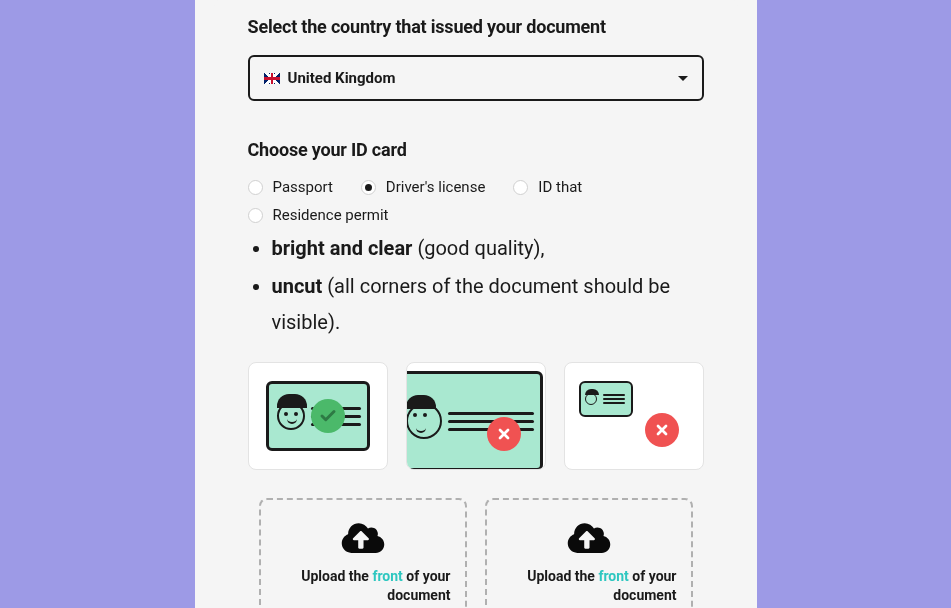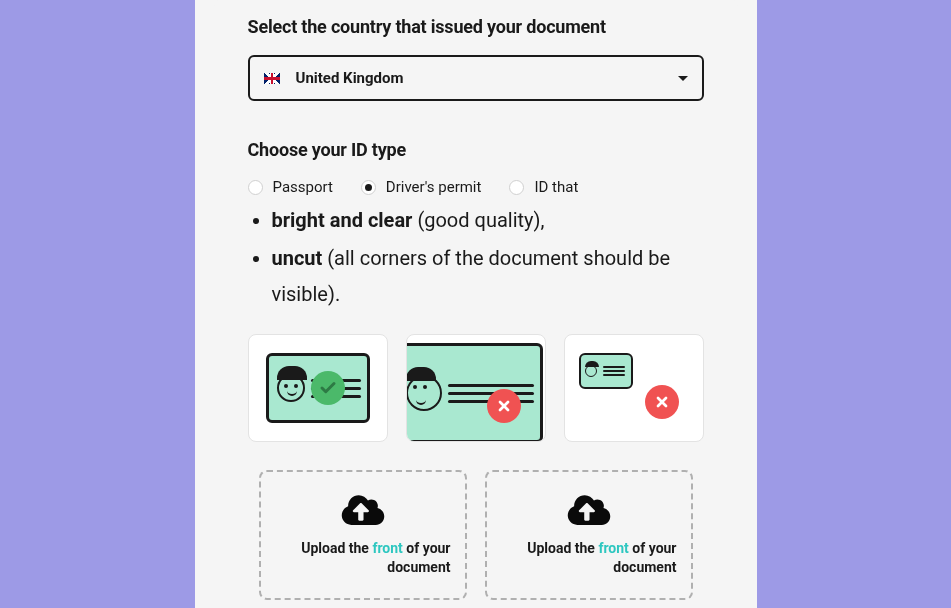--- a/index.html
+++ b/index.html
@@ -44,21 +44,21 @@
     .country-select {
       width: 100%;
       border: 2px solid #1a1a1a;
       border-radius: 6px;
       padding: 12px 14px;
       font-size: 15px;
       font-weight: 700;
       color: #1a1a1a;
       display: flex;
       align-items: center;
-      gap: 16px;
+      gap: 8px;
       cursor: pointer;
       background: #f5f5f5;
     }
     .flag {
       width: 16px;
       height: 11px;
       background: linear-gradient(180deg, #012169, #012169);
       position: relative;
       display: inline-block;
     }
@@ -286,34 +286,38 @@
   <div class="inner-card">
 
     <h2 class="heading">Select the country that issued your document</h2>
 
     <div class="country-select">
       <span class="flag"></span>
       <span>United Kingdom</span>
       <span class="caret"></span>
     </div>
 
-    <h2 class="heading2">Choose your ID type</h2>
+    <h2 class="heading2">Choose your ID card</h2>
 
     <div class="radio-group">
       <label class="radio-opt">
         <span class="dot"></span>
         <span>Passport</span>
       </label>
       <label class="radio-opt selected">
         <span class="dot"></span>
-        <span>Driver's permit</span>
+        <span>Driver's license</span>
       </label>
       <label class="radio-opt">
         <span class="dot"></span>
         <span>ID that</span>
+      </label>
+      <label class="radio-opt" style="flex-basis:100%;">
+        <span class="dot"></span>
+        <span>Residence permit</span>
       </label>
     </div>
 
     <ul class="bullets">
       <li>
         <strong>bright and clear</strong><span> (good quality),</span>
       </li>
       <li>
         <strong>uncut</strong><span> (all corners of the document should be visible).</span>
       </li>

